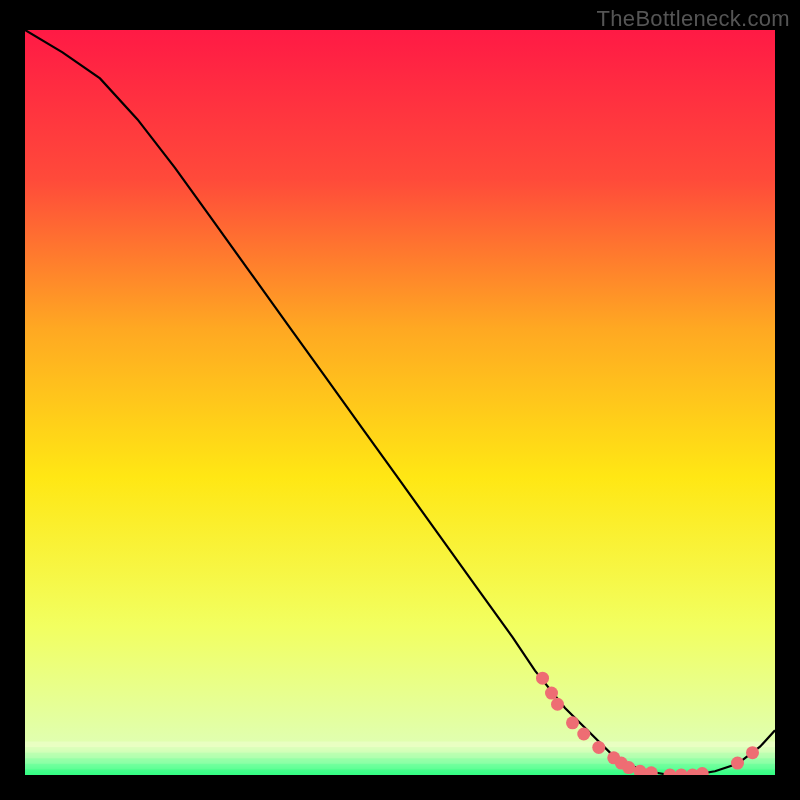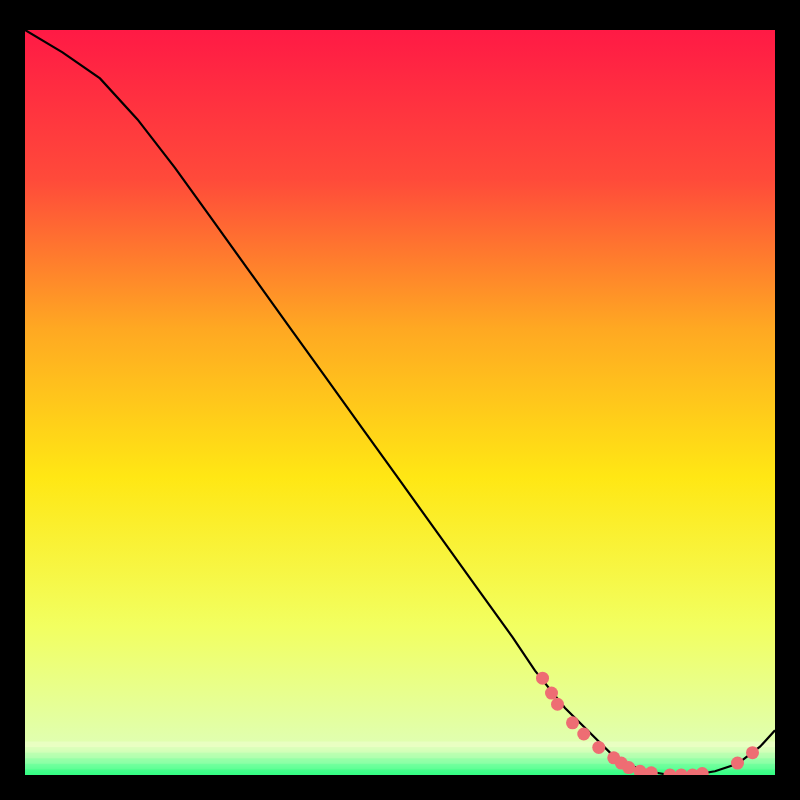--- a/index.html
+++ b/index.html
@@ -36,20 +36,21 @@
     height: 745px;
   }
   svg {
     display: block;
   }
 </style>
 </head>
 <body>
 
 <div class="stage">
+  <div class="watermark">TheBottleneck.com</div>
 
   <div class="plot">
     <svg id="chart-svg" width="750" height="745" viewBox="0 0 750 745">
       <defs>
         <linearGradient id="bg-grad" x1="0" y1="0" x2="0" y2="1">
             <stop offset="0.00%" stop-color="#ff1a45"></stop>
             <stop offset="20.00%" stop-color="#ff4a3a"></stop>
             <stop offset="40.00%" stop-color="#ffa822"></stop>
             <stop offset="60.00%" stop-color="#ffe714"></stop>
             <stop offset="80.00%" stop-color="#f2ff60"></stop>

